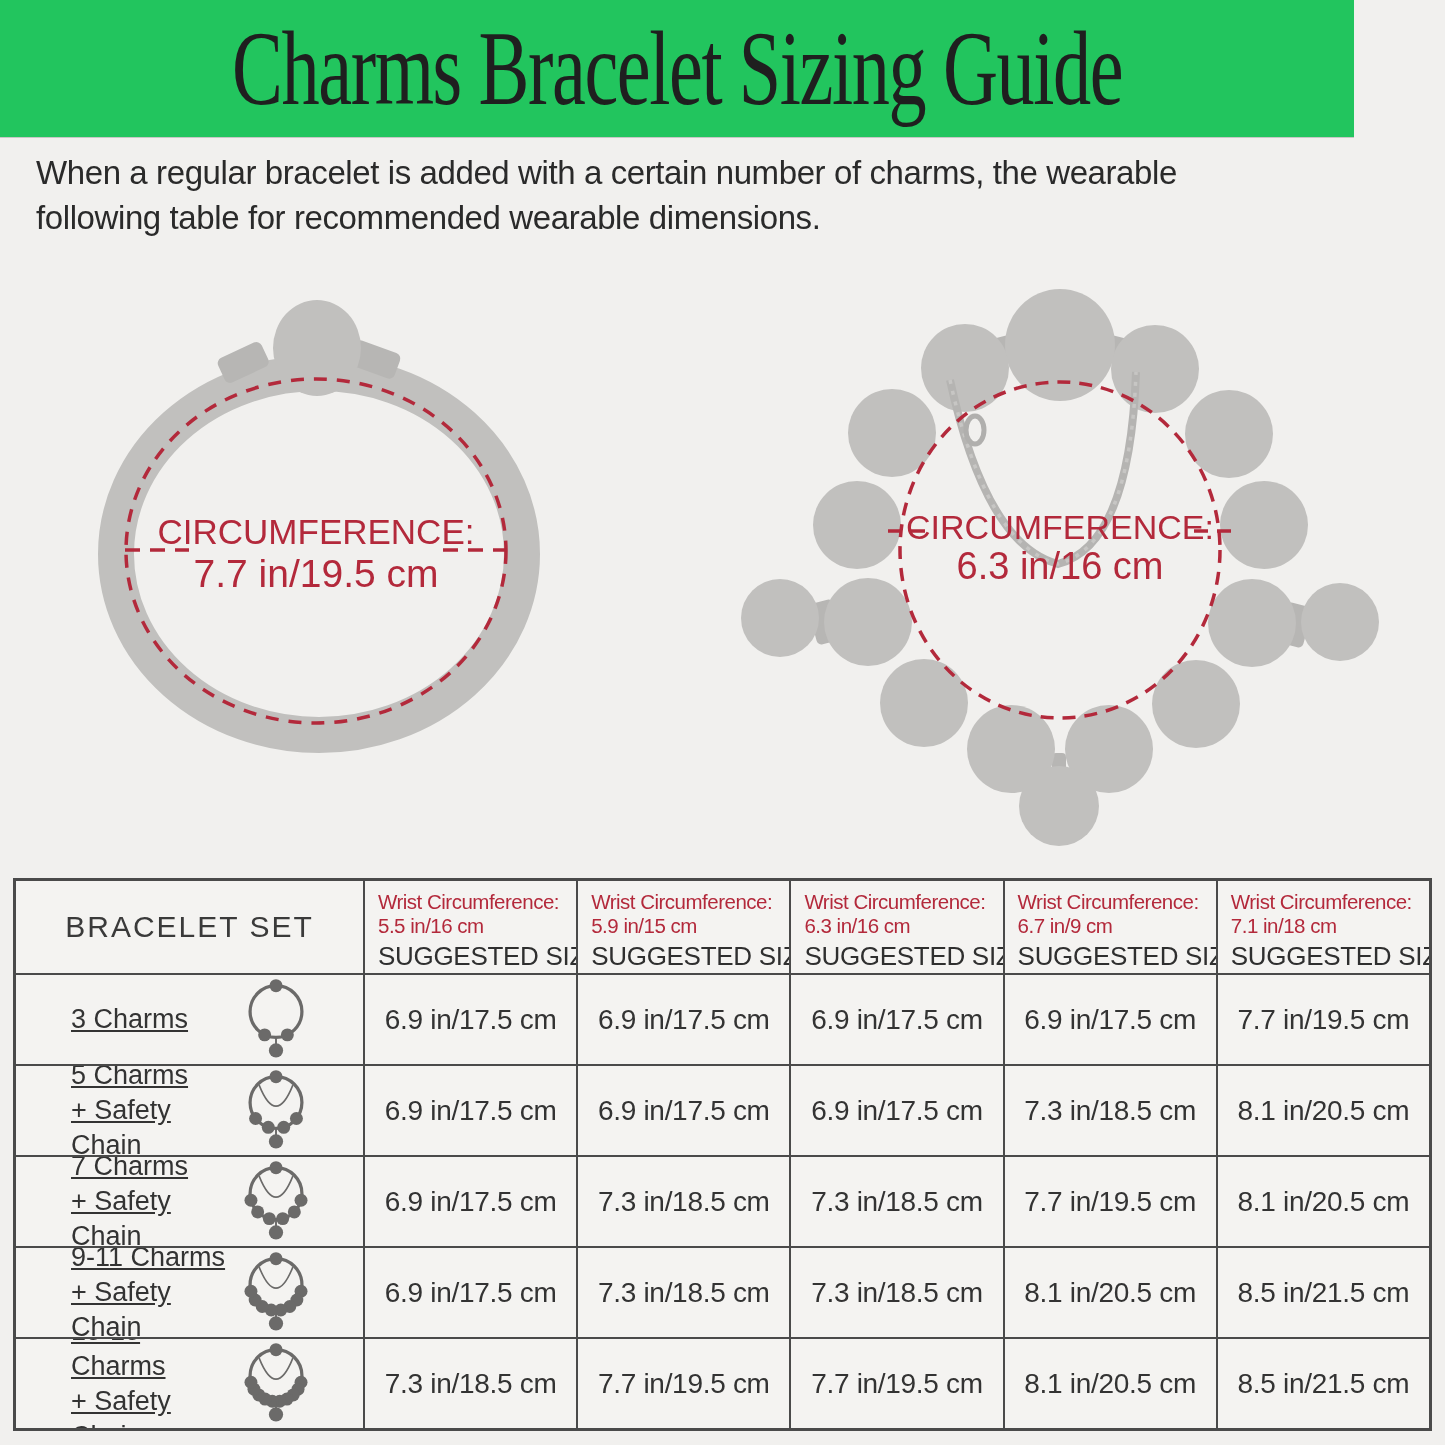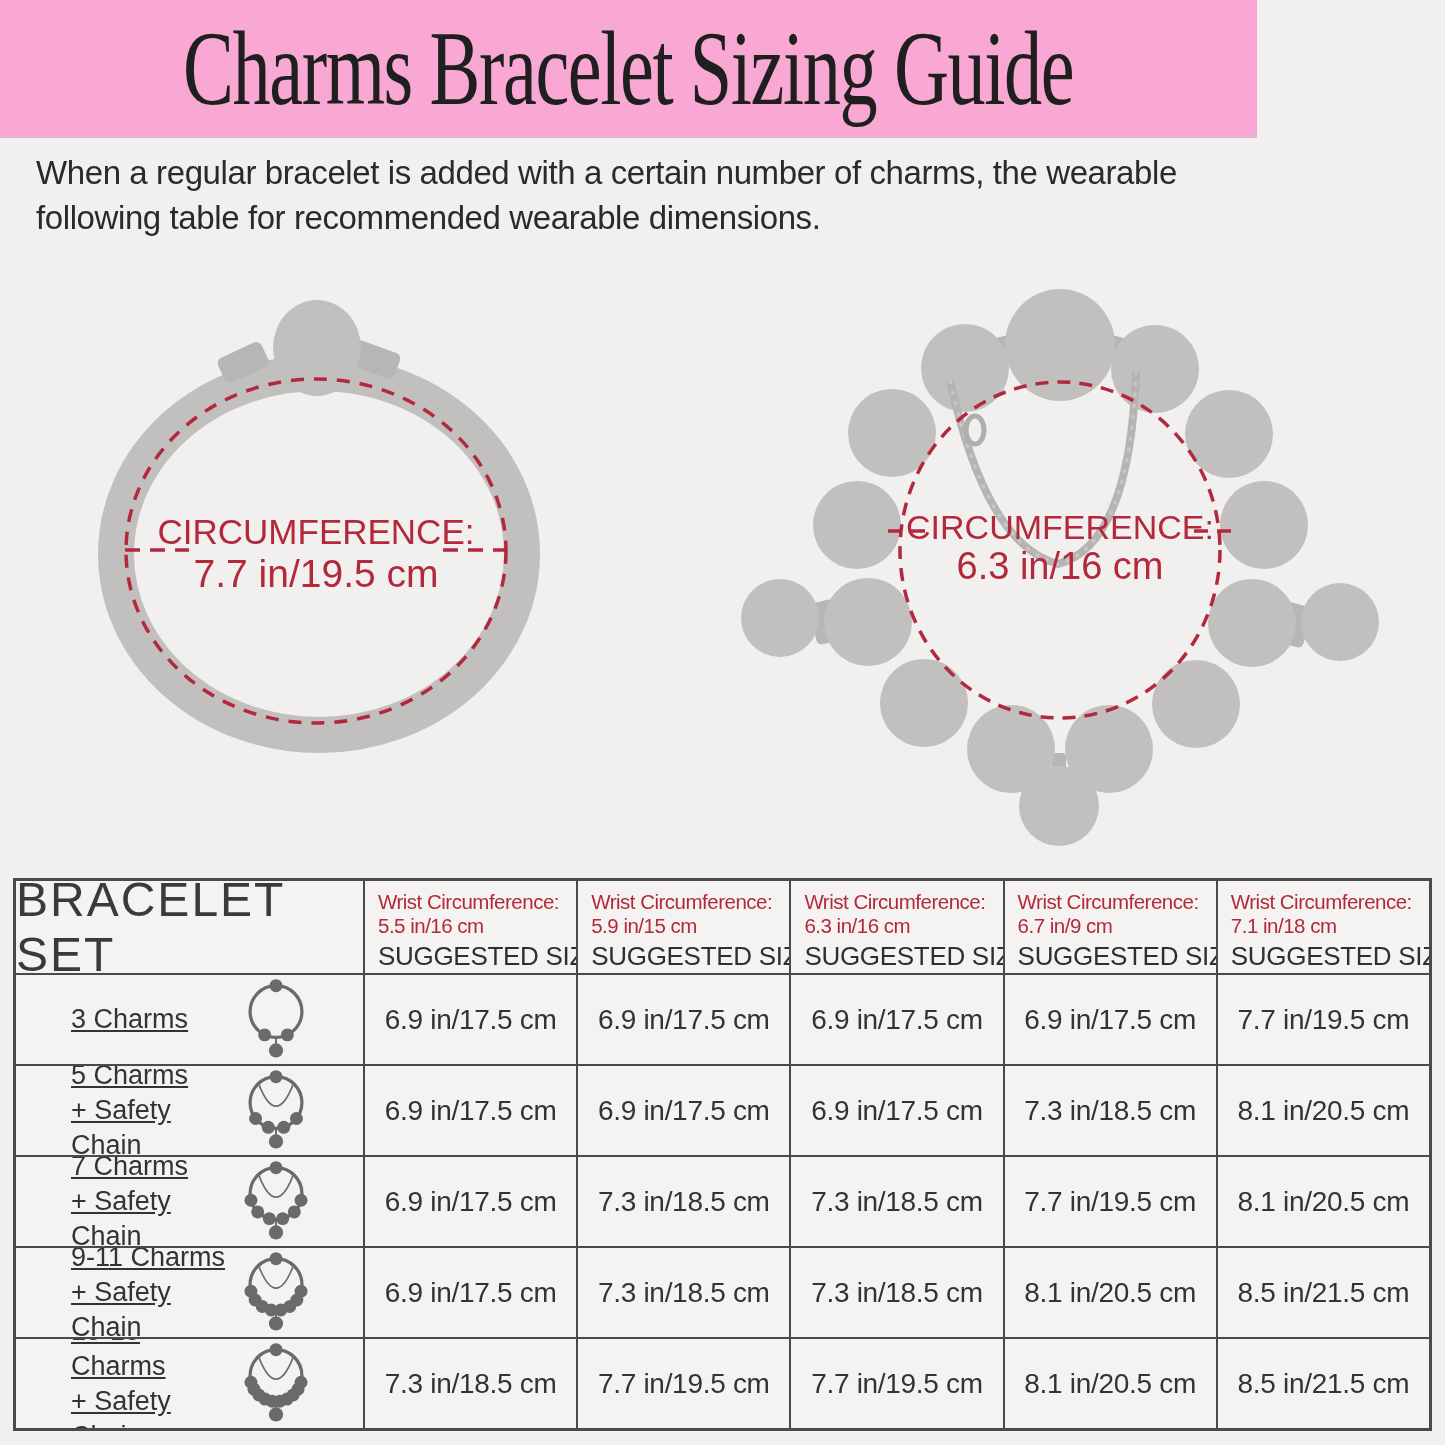--- a/index.html
+++ b/index.html
@@ -1,37 +1,37 @@
 <!DOCTYPE html>
 <html><head>
 <meta charset="utf-8">
 <style>
   html,body{margin:0;padding:0;width:1445px;height:1445px;overflow:hidden;}
   body{position:relative;background:#f1f0ee;font-family:"Liberation Sans",sans-serif;}
 
-  .title-band{position:absolute;left:0;top:0;width:1257px;height:137px;background:#f9a8d4;
+  .title-band{position:absolute;left:0;top:0;width:1354px;height:137px;background:#22c55e;
     border-bottom:1px solid #c8c7c5;display:flex;align-items:center;justify-content:center;}
   .title-band h1{margin:0;font-family:"Liberation Serif",serif;font-weight:normal;
     font-size:106px;color:#1f1f1f;letter-spacing:-2px;transform:scaleX(0.72);transform-origin:center;
     white-space:nowrap;}
 
   .intro{position:absolute;left:36px;top:150px;width:1412px;color:#2a2a2a;
     font-size:33px;line-height:45px;letter-spacing:-0.4px;}
   .intro .line{white-space:nowrap;}
 
   .illus{position:absolute;}
   .illus-left{left:85px;top:278px;}
   .illus-right{left:728px;top:250px;}
 
   .sizing-table{position:absolute;left:13px;top:878px;width:1419px;height:553px;
     box-sizing:border-box;border:3px solid #4a4a4a;background:#4a4a4a;
     display:grid;grid-template-columns:347px repeat(5,1fr);grid-template-rows:92px repeat(5,1fr);gap:2px;}
   .cell{background:#f4f3f1;overflow:hidden;}
   .cell.head-set{display:flex;align-items:center;justify-content:center;}
-  .head-set .set-label{font-size:48px;letter-spacing:2px;color:#3a3a3a;}
+  .head-set .set-label{font-size:30px;letter-spacing:2px;color:#3a3a3a;}
   .cell.head-col{padding:9px 0 6px 13px;}
   .wrist-line{color:#b3293b;font-size:20.5px;line-height:24px;letter-spacing:-0.5px;white-space:nowrap;}
   .suggested{color:#2f2f2f;font-size:26px;letter-spacing:-0.3px;margin-top:3px;white-space:nowrap;}
   .cell.row-head{display:flex;align-items:center;justify-content:space-between;
     padding:0 48px 0 55px;box-sizing:border-box;}
   .row-label{font-size:27px;color:#333;line-height:35px;text-decoration:underline;}
   .cell.value{display:flex;align-items:center;justify-content:center;
     font-size:28px;color:#333;letter-spacing:-0.3px;white-space:nowrap;}
   .row-icon{flex:0 0 auto;}
 </style>

